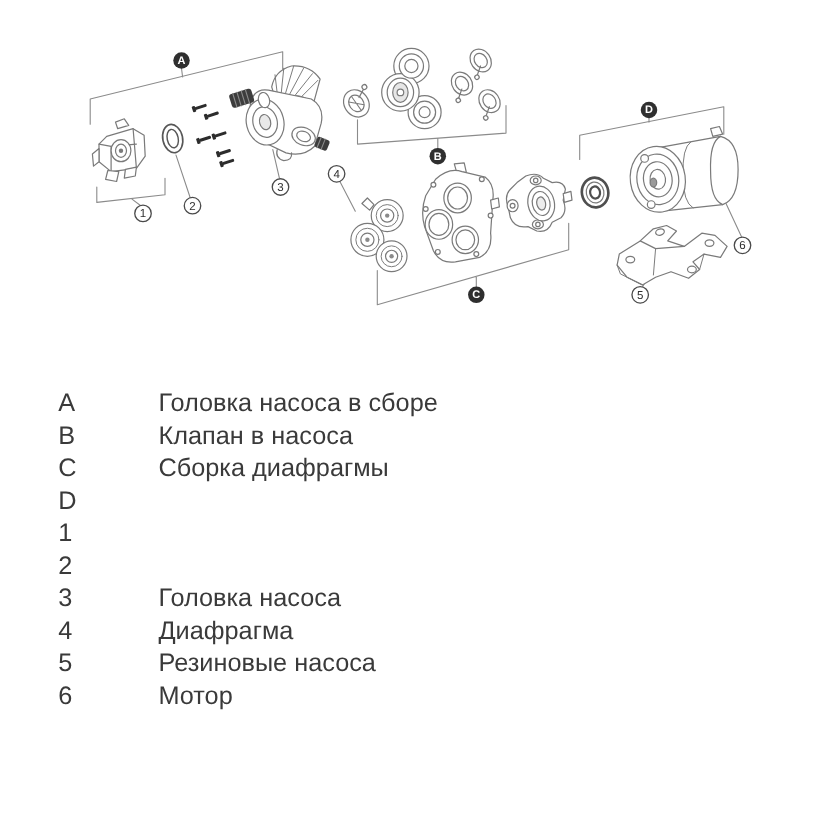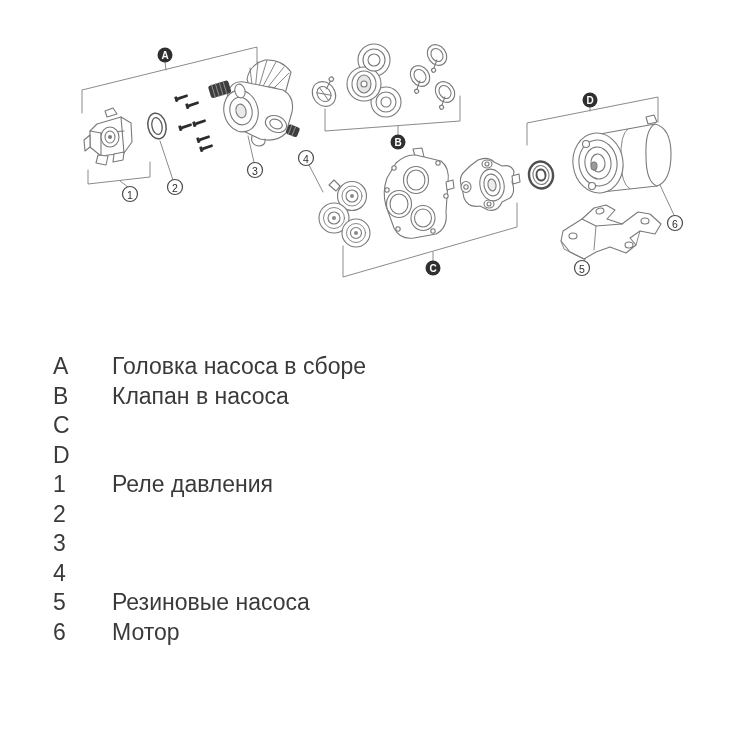--- a/index.html
+++ b/index.html
@@ -4,21 +4,21 @@
 <style>
   html,body{margin:0;padding:0;background:#fff;}
   .stage{
     position:relative;width:750px;height:750px;background:#fff;overflow:hidden;
     font-family:"Liberation Sans", sans-serif;
   }
   .diagram-svg{position:absolute;left:0;top:0;width:750px;height:340px;}
   .parts-list{position:absolute;left:53px;top:352px;}
   .plist-row{display:flex;align-items:center;height:29.5px;font-size:23px;color:#3a3a3a;}
   .plist-key{width:59px;flex:0 0 59px;}
-  .plist-desc{white-space:nowrap;}
+  .plist-desc{white-space:nowrap;margin-left:32px;}
   .callout-letter-text{fill:#ffffff;font-size:10px;font-weight:bold;font-family:"Liberation Sans",sans-serif;}
   .callout-number-text{fill:#2f2f2f;font-size:10.5px;font-family:"Liberation Sans",sans-serif;}
 </style>
 </head>
 <body>
 
 <div class="stage">
 
   <svg class="diagram-svg" viewBox="0 0 750 340" xmlns="http://www.w3.org/2000/svg">
 
@@ -293,36 +293,38 @@
     <div class="plist-row">
       <span class="plist-key">A</span>
       <span class="plist-desc">Головка насоса в сборе</span>
     </div>
     <div class="plist-row">
       <span class="plist-key">B</span>
       <span class="plist-desc">Клапан в насоса</span>
     </div>
     <div class="plist-row">
       <span class="plist-key">C</span>
+      <span class="plist-desc">Сборка диафрагмы</span>
     </div>
     <div class="plist-row">
       <span class="plist-key">D</span>
     </div>
     <div class="plist-row">
       <span class="plist-key">1</span>
-      <span class="plist-desc">Реле давления</span>
     </div>
     <div class="plist-row">
       <span class="plist-key">2</span>
     </div>
     <div class="plist-row">
       <span class="plist-key">3</span>
+      <span class="plist-desc">Головка насоса</span>
     </div>
     <div class="plist-row">
       <span class="plist-key">4</span>
+      <span class="plist-desc">Диафрагма</span>
     </div>
     <div class="plist-row">
       <span class="plist-key">5</span>
       <span class="plist-desc">Резиновые насоса</span>
     </div>
     <div class="plist-row">
       <span class="plist-key">6</span>
       <span class="plist-desc">Мотор</span>
     </div>
   </div>

